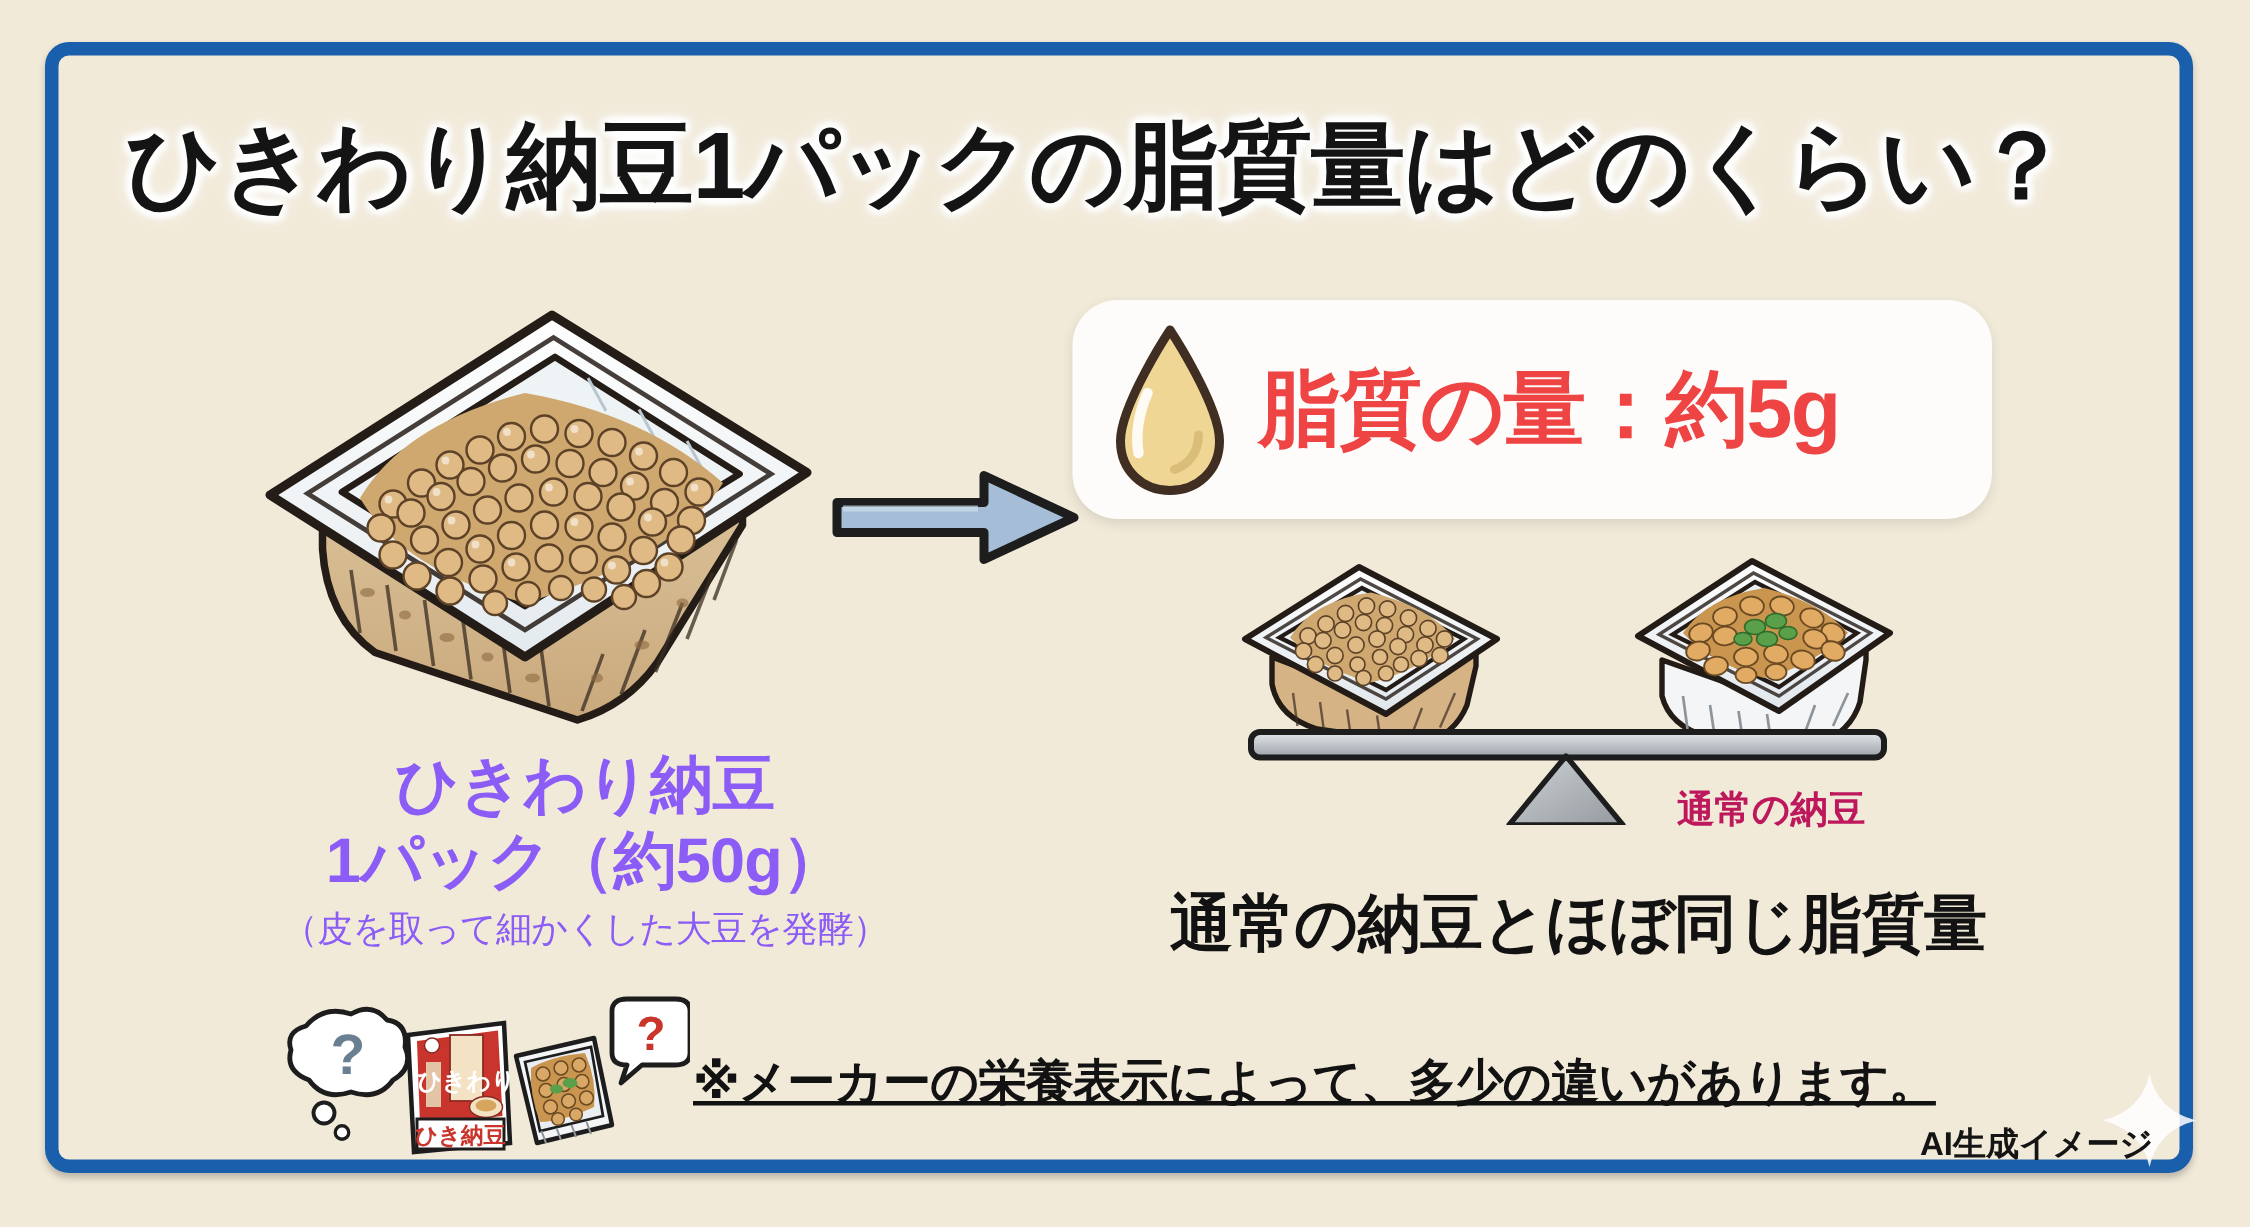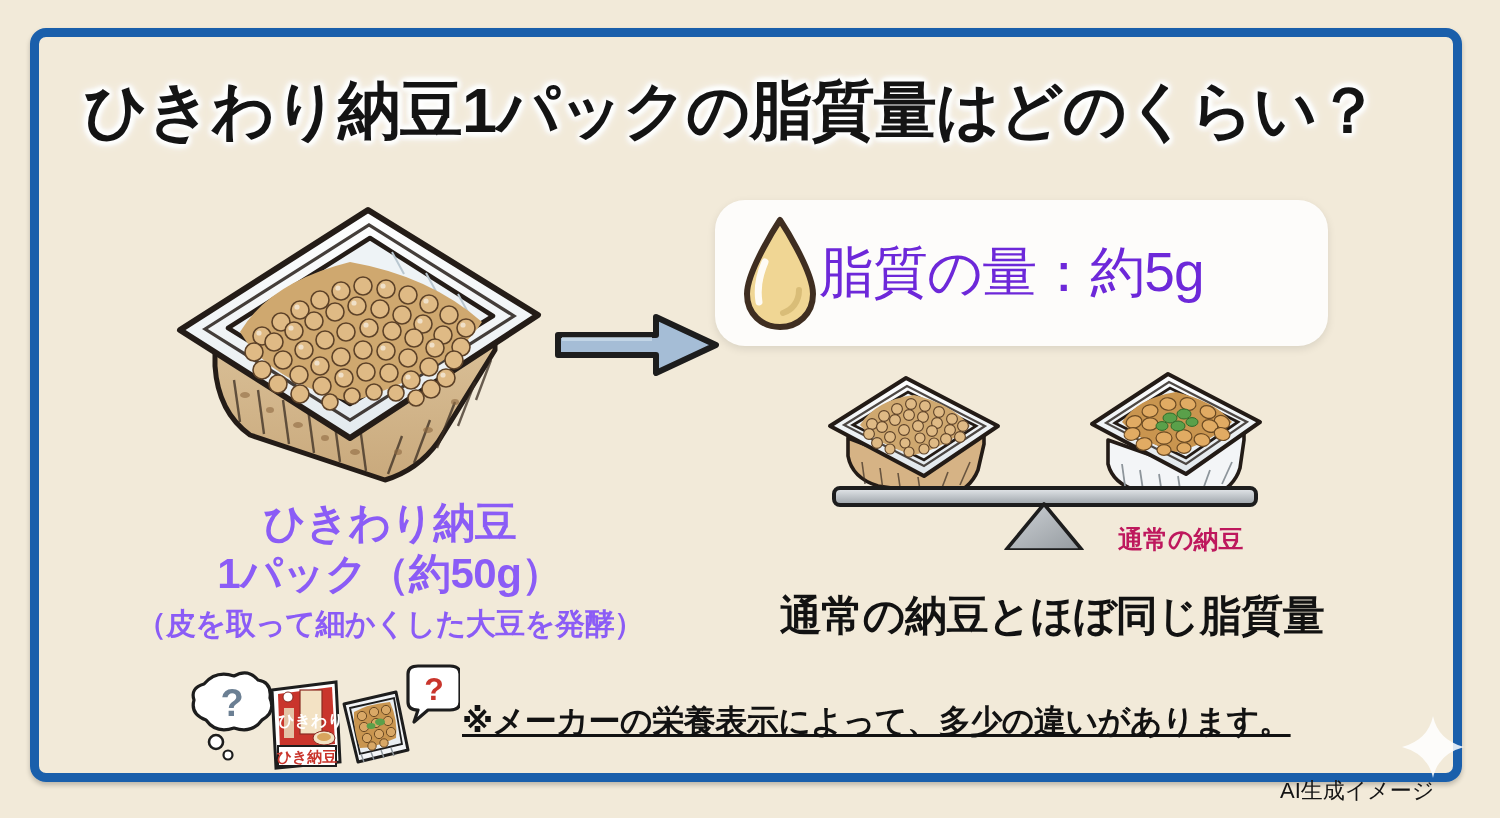--- a/index.html
+++ b/index.html
@@ -51,51 +51,51 @@
     position:absolute;
     left:715px;top:200px;
     width:613px;height:146px;
     background:#fdfcfa;
     border-radius:30px;
     box-shadow:0 3px 8px rgba(0,0,0,.10);
     display:flex;align-items:center;
   }
   .drop{width:78px;height:118px;margin-left:26px;flex:none;}
   .card-text{
-    font-size:55px;font-weight:normal;color:#6d28d9;
-    margin-left:0;white-space:nowrap;letter-spacing:-1px;
+    font-size:55px;font-weight:bold;color:#ef4444;
+    margin-left:20px;white-space:nowrap;letter-spacing:-1px;
   }
   
   .balance{position:absolute;left:820px;top:360px;width:450px;height:190px;}
   .scale-note{
     position:absolute;left:1118px;top:523px;
     font-size:25px;font-weight:bold;color:#be185d;white-space:nowrap;
   }
   
   .cap-left{
     position:absolute;left:90px;top:497px;width:600px;
     text-align:center;color:#8b5cf6;
   }
   .cap-left .l1{font-size:42px;font-weight:bold;line-height:1.22;letter-spacing:-.5px;}
   .cap-left .l2{font-size:42px;font-weight:bold;line-height:1.22;letter-spacing:-.5px;}
-  .cap-left .l3{font-size:30px;font-weight:bold;line-height:1.4;margin-top:4px;letter-spacing:-.5px;}
+  .cap-left .l3{font-size:24px;font-weight:normal;line-height:1.4;margin-top:4px;letter-spacing:-.5px;}
   .cap-right{
     position:absolute;left:752px;top:588px;width:600px;
     text-align:center;font-size:42px;font-weight:bold;color:#121212;
     letter-spacing:-.5px;white-space:nowrap;
   }
   
   .footnote{
     position:absolute;left:462px;top:700px;
     font-size:32px;font-weight:bold;color:#121212;white-space:nowrap;letter-spacing:-.5px;text-decoration:underline;
   }
   .foot-icons{position:absolute;left:168px;top:662px;width:292px;height:108px;}
   .watermark{
-    position:absolute;left:1280px;top:776px;
-    font-size:22px;font-weight:normal;color:#141414;white-space:nowrap;
+    position:absolute;left:1280px;top:748px;
+    font-size:22px;font-weight:bold;color:#141414;white-space:nowrap;
   }
   .sparkle{position:absolute;left:1398px;top:712px;width:70px;height:70px;pointer-events:none;}
 </style>
 </head>
 <body>
 
 <div id="stage">
 
   <div class="frame"></div>
 

